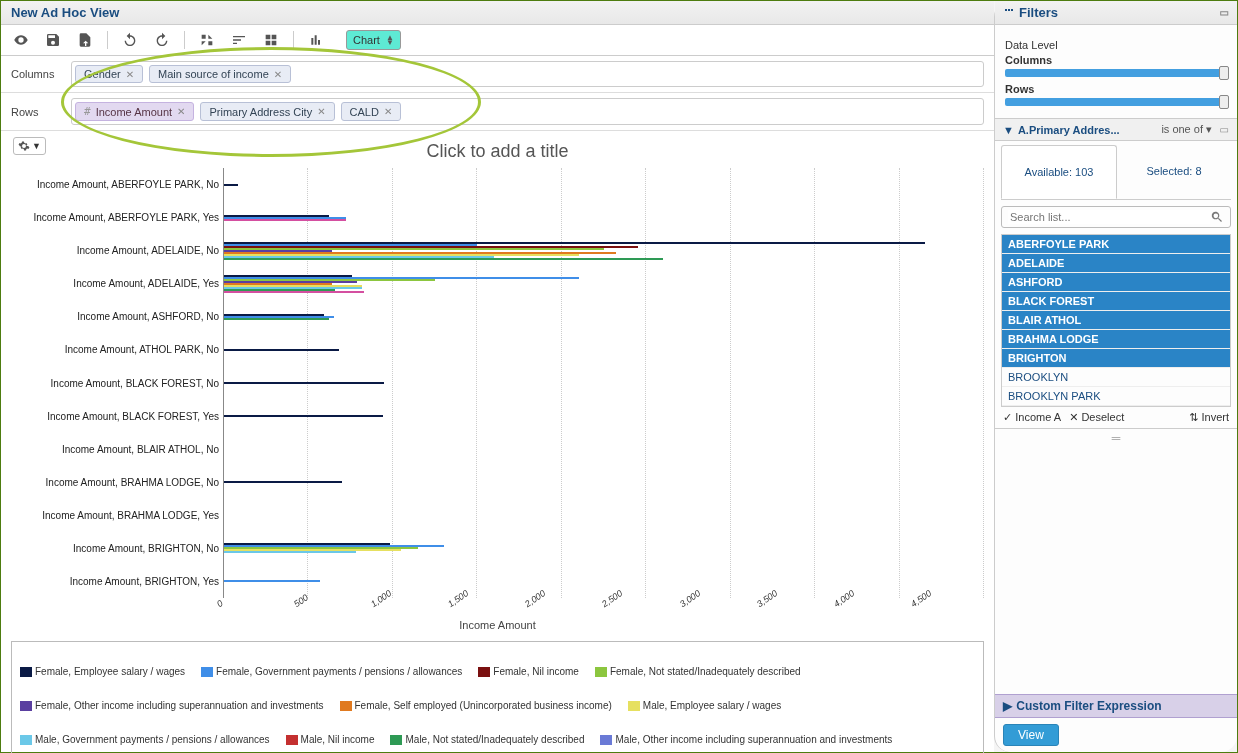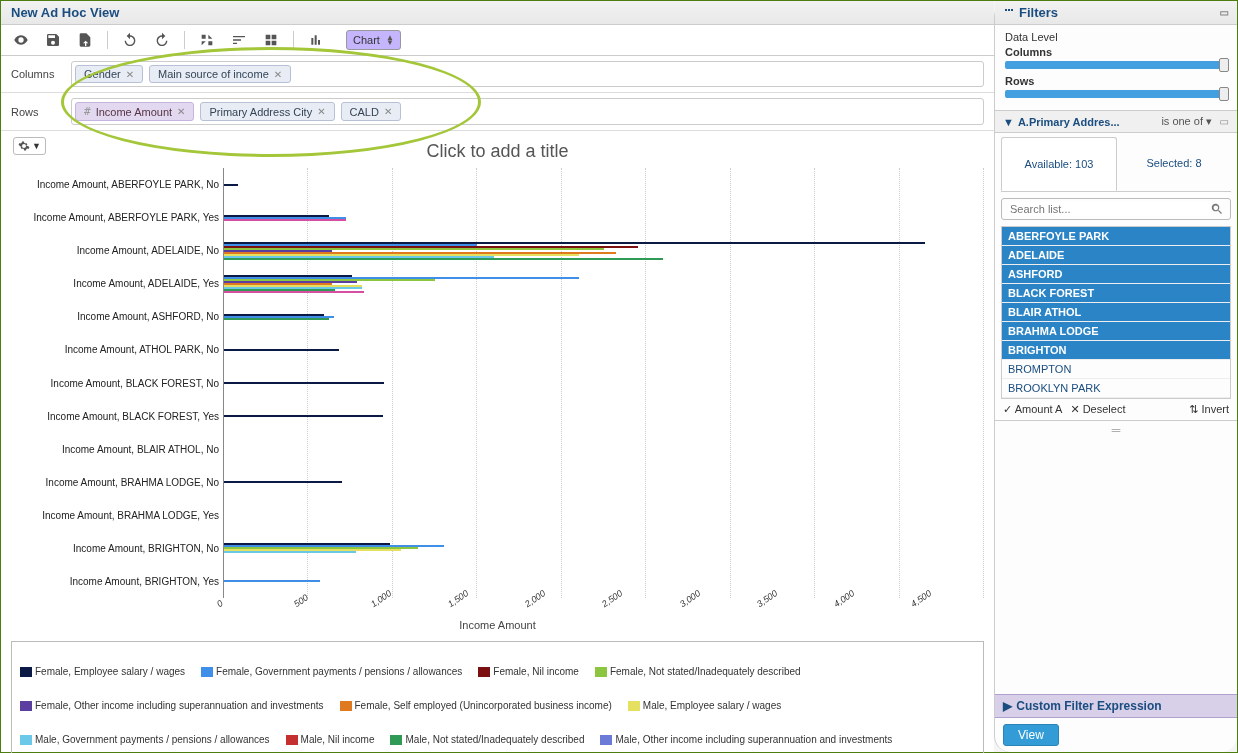--- a/index.html
+++ b/index.html
@@ -30,21 +30,21 @@
   .tool-icon {
     width: 20px; height: 20px;
     display: inline-flex; align-items: center; justify-content: center;
     color: #555;
     cursor: pointer;
   }
   .tool-icon svg { width: 16px; height: 16px; }
   .chart-dropdown {
     border: 1px solid #999;
     border-radius: 3px;
-    background: #c4b5fd;
+    background: #5eead4;
     padding: 2px 6px;
     font-size: 11px;
     display: flex; align-items: center; gap: 6px;
     margin-left: 8px;
     height: 20px;
   }
   .chart-dropdown .arrows { display:flex; flex-direction:column; line-height:5px; font-size:8px; color:#555;}
   .field-row {
     display: flex; align-items: center;
     padding: 5px 10px;
@@ -131,21 +131,21 @@
   .side-head {
     background: linear-gradient(#f2f2f2,#e8e8e8);
     border-bottom: 1px solid #ccc;
     padding: 4px 8px;
     color: #1a4d80;
     font-weight:bold;
     font-size:13px;
     display:flex; align-items:center; gap:4px;
   }
   .side-head .spacer{flex:1;}
-  .side-sect { padding:6px 10px; font-size:12px;}
+  .side-sect { padding:6px 10px; font-size:12px;margin-top:8px;}
   .side-sect .lbl { font-size:11px; margin-bottom:3px;}
   .slider-track { height:8px; background:#439fe0; border-radius:2px; position:relative; margin-bottom:6px;}
   .slider-track .handle{ position:absolute; right:-2px; top:-3px; width:10px; height:14px; background:#eee; border:1px solid #888; border-radius:2px;}
   .side-sect strong{font-weight:bold;}
   .filter-head {
     background:#f0f0f0; border-top:1px solid #ccc; border-bottom:1px solid #ccc;
     padding:4px 8px; display:flex; align-items:center; gap:4px; font-size:11px;
   }
   .filter-head .title { color:#1a4d80; font-weight:bold; flex:1; white-space:nowrap; overflow:hidden; text-overflow:ellipsis;}
   .filter-head .op { color:#555; }
@@ -418,25 +418,25 @@
         </svg>
     </div>
     <div class="list" id="filter-list">
         <div class="item sel">ABERFOYLE PARK</div>
         <div class="item sel">ADELAIDE</div>
         <div class="item sel">ASHFORD</div>
         <div class="item sel">BLACK FOREST</div>
         <div class="item sel">BLAIR ATHOL</div>
         <div class="item sel">BRAHMA LODGE</div>
         <div class="item sel">BRIGHTON</div>
-        <div class="item">BROMPTON</div>
+        <div class="item">BROOKLYN</div>
         <div class="item">BROOKLYN PARK</div>
       </div>
     <div class="actionbar">
-      <span>✓ <span>Amount A</span></span>
+      <span>✓ <span>Income A</span></span>
       <span>✕ <span>Deselect</span></span>
       <span class="spacer"></span>
       <span>⇅ <span>Invert</span></span>
     </div>
     <div style="text-align:center;color:#999;padding:2px;">═</div>
     <div style="flex:1;"></div>
     <div class="collapsible">
       <span>▶</span>
         <span>Custom Filter Expression</span>
     </div>

